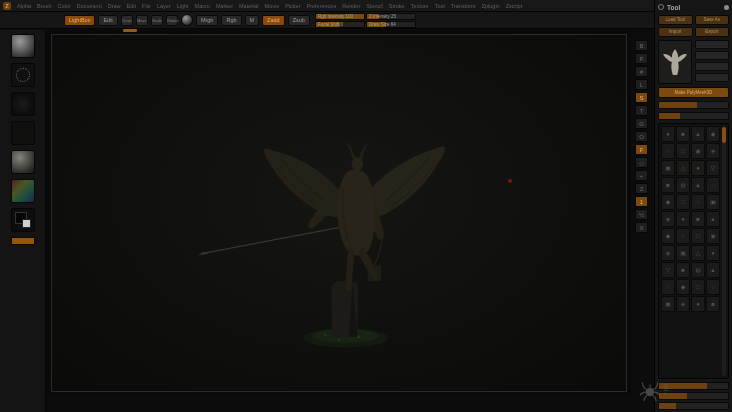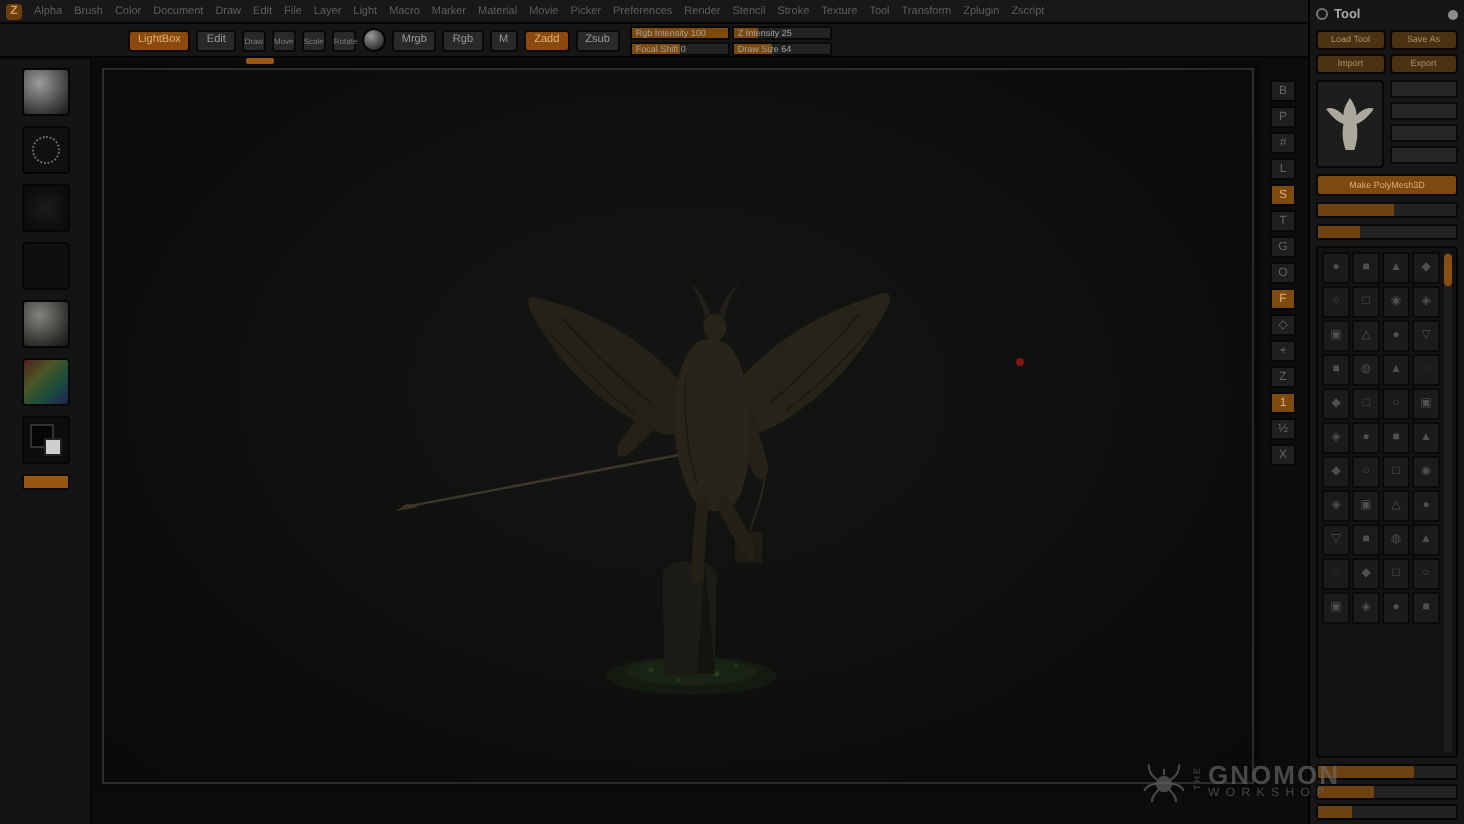--- a/index.html
+++ b/index.html
@@ -368,19 +368,15 @@
         <path d="M10,7 L10,4"></path>
         <path d="M7,9 C4,7 3,5 3,2"></path>
         <path d="M13,9 C16,7 17,5 17,2"></path>
         <path d="M6.5,11 C3.5,11 2,12 1,14"></path>
         <path d="M13.5,11 C16.5,11 18,12 19,14"></path>
         <path d="M7.5,13.5 C5.5,15.5 4.5,17 4.5,19"></path>
         <path d="M12.5,13.5 C14.5,15.5 15.5,17 15.5,19"></path>
       </g>
     </svg>
     <div class="wm-the">THE</div>
-    <div>
-      <div class="wm-gnomon">GNOMON</div>
-      <div class="wm-workshop">WORKSHOP</div>
-    </div>
   </div>
 
 </div>
 
 </body></html>

